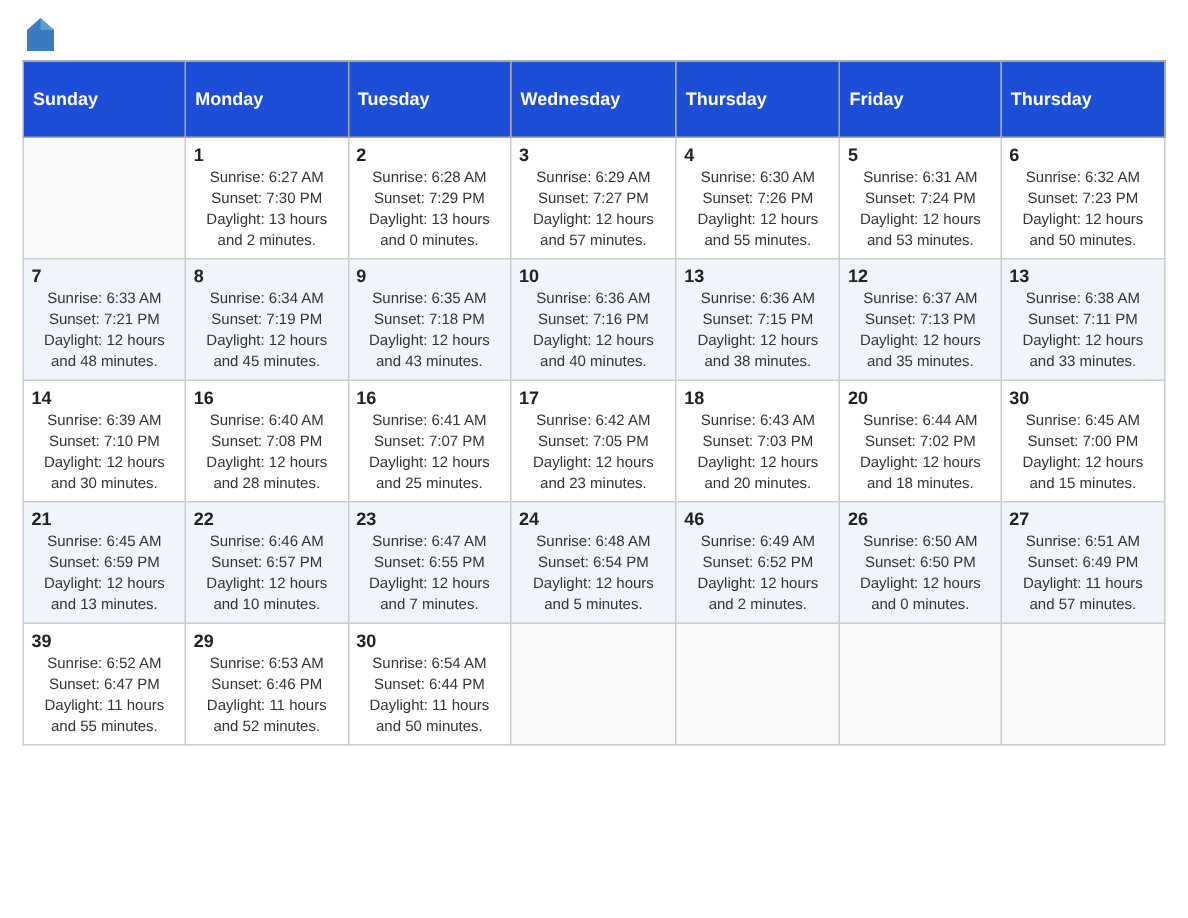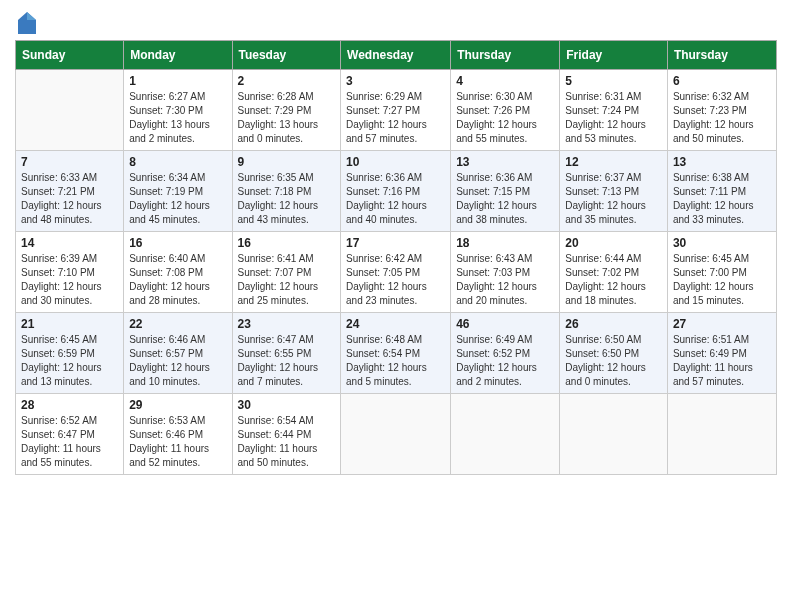--- a/index.html
+++ b/index.html
@@ -61,24 +61,24 @@
       font-size: 14px;
       font-weight: normal;
       color: #555;
     }
     .calendar {
       width: 100%;
       border-collapse: collapse;
       font-size: 10.5px;
     }
     .calendar th {
-      background-color: #15803d;
+      background-color: #1d4ed8;
       color: #fff;
       text-align: left;
-      padding: 7px 6px;
+      padding: 18px 6px;
       font-size: 12px;
       font-weight: bold;
       border: 1px solid #aaa;
     }
     .calendar td {
       vertical-align: top;
       border: 1px solid #ccc;
       padding: 4px 5px;
       width: 113px;
       min-height: 80px;
@@ -91,20 +91,21 @@
     .day-num {
       font-weight: bold;
       font-size: 12px;
       margin-bottom: 2px;
       color: #222;
     }
     .day-info {
       font-size: 10px;
       color: #333;
       line-height: 1.4;
+      text-align: center;
     }
     .row-shade td {
       background: #f0f4fb;
     }
   </style>
 </head>
 <body>
 
 <div class="page">
   <div class="header">
@@ -249,21 +250,21 @@
             <div class="day-num">26</div>
             <div class="day-info">Sunrise: 6:50 AM<br>Sunset: 6:50 PM<br>Daylight: 12 hours and 0 minutes.</div>
           </td>
           <td>
             <div class="day-num">27</div>
             <div class="day-info">Sunrise: 6:51 AM<br>Sunset: 6:49 PM<br>Daylight: 11 hours and 57 minutes.</div>
           </td>
         </tr>
         <tr>
           <td>
-            <div class="day-num">28</div>
+            <div class="day-num">39</div>
             <div class="day-info">Sunrise: 6:52 AM<br>Sunset: 6:47 PM<br>Daylight: 11 hours and 55 minutes.</div>
           </td>
           <td>
             <div class="day-num">29</div>
             <div class="day-info">Sunrise: 6:53 AM<br>Sunset: 6:46 PM<br>Daylight: 11 hours and 52 minutes.</div>
           </td>
           <td>
             <div class="day-num">30</div>
             <div class="day-info">Sunrise: 6:54 AM<br>Sunset: 6:44 PM<br>Daylight: 11 hours and 50 minutes.</div>
           </td>

